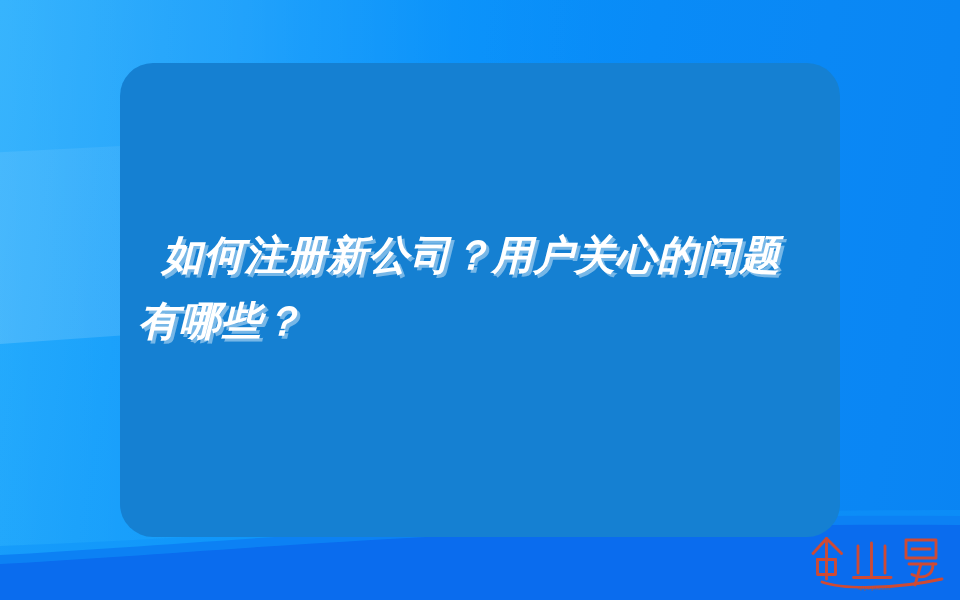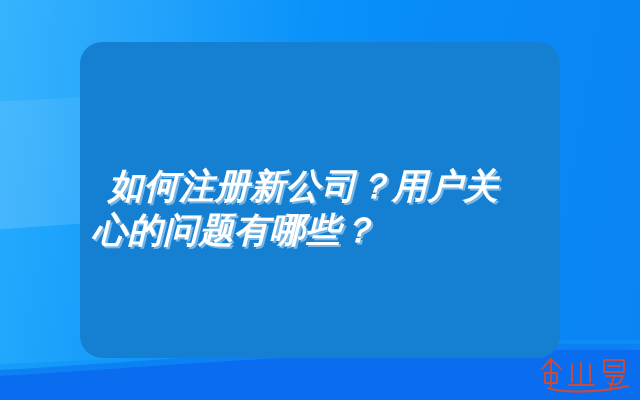--- a/index.html
+++ b/index.html
@@ -78,24 +78,24 @@
     height: 316px;
     border-radius: 22px;
     background: #1580d2;
     box-shadow: 0 0 0 rgba(0,0,0,0);
   }
 
   
   .headline {
     position: absolute;
     left: 92px;
-    top: 164px;
+    top: 148px;
     width: 430px;
     color: #ffffff;
-    font-size: 35px;
+    font-size: 27px;
     line-height: 44px;
     font-weight: bold;
     font-style: italic;
     letter-spacing: 0.5px;
     text-shadow: 2px 2px 0 rgba(200,228,248,0.55);
     white-space: pre-wrap;
     text-indent: 16px;
   }
 
   

